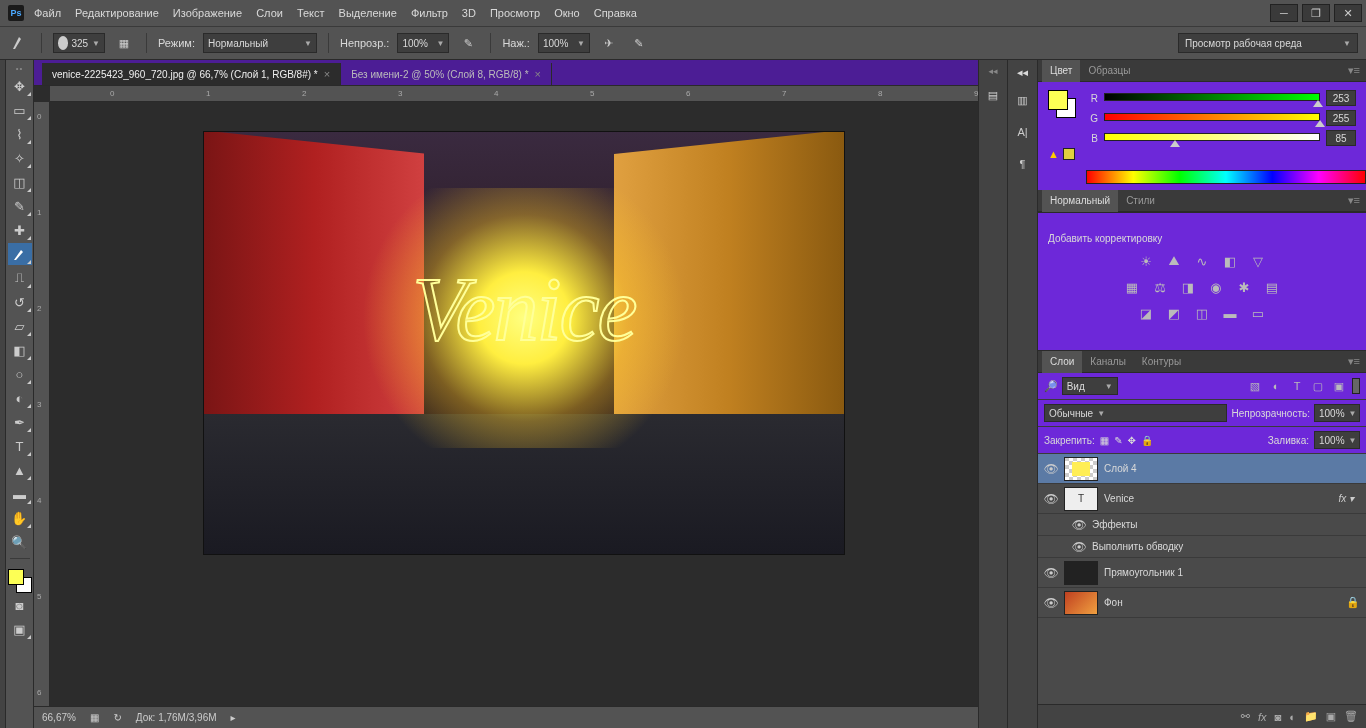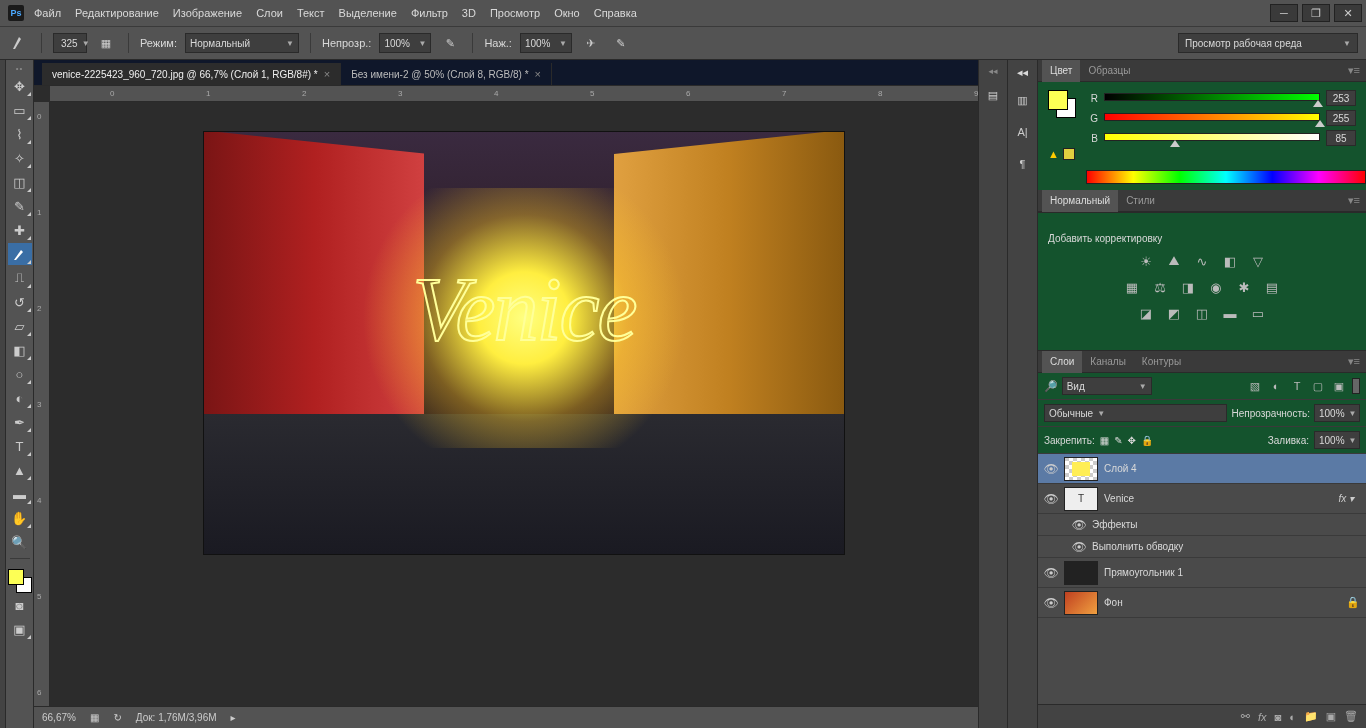--- a/index.html
+++ b/index.html
@@ -20,39 +20,39 @@
 .tool-col-left { width:6px; background:#434343; border-right:1px solid #2a2a2a; }
 .toolbox { width:28px; background:#535353; display:flex; flex-direction:column; align-items:center; padding-top:4px; border-right:1px solid #2a2a2a; }
 .tbx-handle { width:24px; height:8px; display:flex; justify-content:center; align-items:center; color:#888; font-size:8px; margin-bottom:2px; letter-spacing:1px;}
 .tool { width:24px; height:22px; display:flex; align-items:center; justify-content:center; color:#ccc; font-size:13px; margin:1px 0; position:relative; }
 .tool.active { background:#3a6ea5; }
 .tool .tri { position:absolute; right:1px; bottom:1px; width:0; height:0; border-left:4px solid transparent; border-bottom:4px solid #ccc; }
 .swatches { margin-top:6px; width:24px; height:24px; position:relative; }
 .swatch-fg { position:absolute; top:0; left:0; width:16px; height:16px; background:#fdff55; border:1px solid #000; }
 .swatch-bg { position:absolute; bottom:0; right:0; width:16px; height:16px; background:#fff; border:1px solid #000; }
 .doc-area { flex:1; background:#2c2c2c; display:flex; flex-direction:column; position:relative; }
-.tabs { height:26px; background:#0f172a; display:flex; align-items:flex-end; border-bottom:1px solid #2a2a2a; padding-left:8px; }
+.tabs { height:26px; background:#4c1d95; display:flex; align-items:flex-end; border-bottom:1px solid #2a2a2a; padding-left:8px; }
 .tab { height:22px; padding:0 10px; display:flex; align-items:center; font-size:10px; color:#bbb; border-right:1px solid #2a2a2a; gap:6px; }
 .tab.active { background:#2c2c2c; color:#eee; }
 .tab-close { font-size:11px; color:#888; }
 .ruler-h { height:16px; background:#535353; border-bottom:1px solid #2a2a2a; margin-left:16px; position:relative; overflow:hidden; }
 .ruler-v { width:16px; background:#535353; border-right:1px solid #2a2a2a; position:absolute; left:0; top:42px; bottom:22px; }
 .tick { position:absolute; color:#aaa; font-size:8px; }
 .canvas-wrap { flex:1; position:relative; overflow:hidden; }
 .canvas { position:absolute; left:170px; top:30px; width:640px; height:422px; background:linear-gradient(to bottom,#3a2a40 0%,#2a1a20 40%,#1a1018 100%); box-shadow:0 0 0 1px #111; overflow:hidden; }
 .bldg-l { position:absolute; left:0; top:10px; width:220px; height:330px; background:linear-gradient(to right,#7a1515,#b02020,#d04040); transform:skewY(6deg); }
 .bldg-r { position:absolute; right:0; top:10px; width:230px; height:330px; background:linear-gradient(to left,#8a5a10,#c08020,#e0a040); transform:skewY(-6deg); }
 .water { position:absolute; bottom:0; left:0; right:0; height:140px; background:linear-gradient(to bottom,#2a2a30,#1a1a22); }
 .glow { position:absolute; left:50%; top:44%; transform:translate(-50%,-50%); width:380px; height:260px; background:radial-gradient(circle,#ffff80 0%,#ffee40 20%,rgba(255,200,40,0.4) 45%,transparent 70%); }
 .venice-txt { position:absolute; left:50%; top:42%; transform:translate(-50%,-50%); font-family:"Brush Script MT",cursive; font-size:90px; color:transparent; -webkit-text-stroke:2px #ffff99; font-style:italic; letter-spacing:-2px; }
 .statusbar { height:22px; background:#535353; border-top:1px solid #2a2a2a; display:flex; align-items:center; padding:0 8px; gap:14px; font-size:10px; color:#ccc; }
 .mid-col { width:30px; background:#434343; display:flex; flex-direction:column; align-items:center; padding-top:6px; gap:8px; border-left:1px solid #2a2a2a; border-right:1px solid #2a2a2a;}
 .mid-col .chev { height:10px; font-size:9px; color:#888; }
 .right-col { width:30px; background:#434343; display:flex; flex-direction:column; align-items:center; padding-top:6px; gap:10px; border-right:1px solid #2a2a2a;}
-.panels { width:328px; background:#14532d; display:flex; flex-direction:column; }
+.panels { width:328px; background:#6d28d9; display:flex; flex-direction:column; }
 .panel-tabs { height:22px; background:#3a3a3a; display:flex; align-items:center; padding-left:4px; border-bottom:1px solid #2a2a2a;}
 .panel-tab { padding:0 8px; height:22px; display:flex; align-items:center; font-size:10px; color:#999; }
 .panel-tab.active { background:#535353; color:#ddd; }
 .panel-menu { margin-left:auto; padding:0 6px; color:#888; font-size:11px; }
 .color-panel { padding:8px 10px; display:flex; gap:10px; }
 .color-sw { width:28px; height:28px; position:relative; }
 .color-sw .fg { position:absolute; top:0; left:0; width:20px; height:20px; background:#fdff55; border:1px solid #000; }
 .color-sw .bg { position:absolute; bottom:0; right:0; width:20px; height:20px; background:#fff; border:1px solid #000; }
 .sliders { flex:1; }
 .slider-row { display:flex; align-items:center; gap:6px; margin-bottom:4px; }
@@ -113,21 +113,21 @@
   </div>
 </div>
 
 <div class="options-bar">
   <div class="icn">
     <svg width="16" height="16">
         <path d="M2 14 L8 2 L10 4 L4 14 Z" fill="#ccc"></path>
       </svg>
   </div>
   <div class="ob-sep"></div>
-  <div class="ob-dd" style="width:34px">
+  <div class="ob-dd" style="width:52px">
     <span style="width:14px;height:14px;border-radius:50%;background:#ccc;margin-right:3px"></span>
     <span>325</span>
     <span class="caret">▼</span>
   </div>
   <div class="icn">▦</div>
   <div class="ob-sep"></div>
   <span>Режим:</span>
   <div class="ob-dd" style="width:114px;justify-content:space-between">
     <span>Нормальный</span>
       <span class="caret">▼</span>
@@ -332,21 +332,21 @@
 
     <div class="layers-area">
       <div class="panel-tabs">
         <div class="panel-tab active">Слои</div>
         <div class="panel-tab">Каналы</div>
         <div class="panel-tab">Контуры</div>
         <div class="panel-menu">▾≡</div>
       </div>
       <div class="layer-toolbar">
         <span style="font-size:11px">🔎</span>
-        <div class="layer-dd" style="width:90px;justify-content:space-between">
+        <div class="layer-dd" style="width:56px;justify-content:space-between">
           <span>Вид</span>
             <span class="caret">▼</span>
         </div>
         <div class="layer-icons-row">
           <span>▧</span>
           <span>◐</span>
           <span>T</span>
           <span>▢</span>
           <span>▣</span>
           <span style="width:8px;background:#666;border:1px solid #222"></span>

